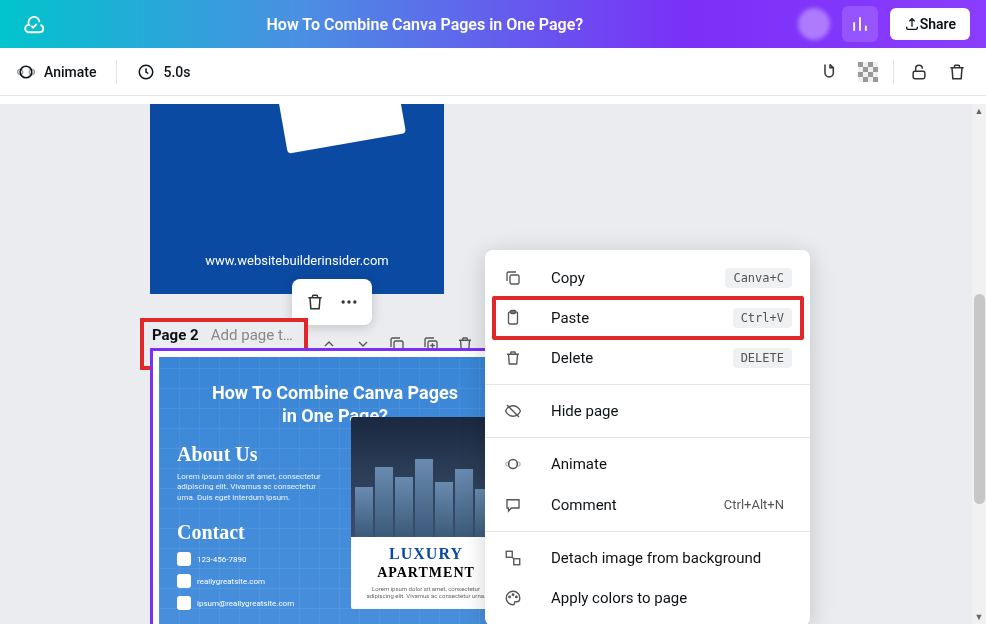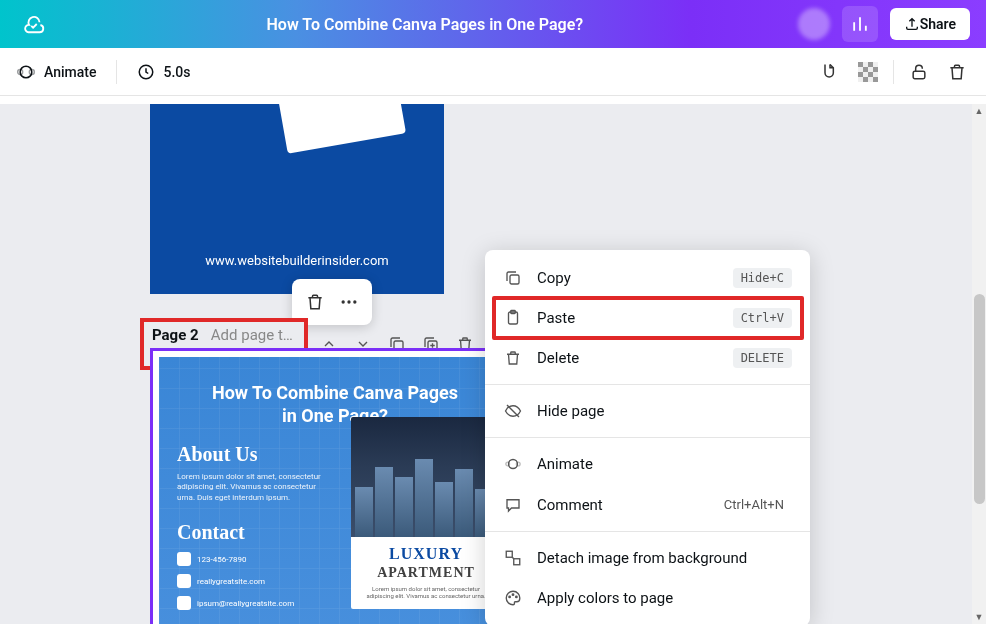--- a/index.html
+++ b/index.html
@@ -83,29 +83,29 @@
 .p2-contact-row { display: flex; align-items: center; gap: 6px; margin-bottom: 8px; }
 .p2-contact-icon { width: 14px; height: 14px; background: #fff; border-radius: 3px; display: inline-block; }
 .p2-photo-card {
   position: absolute; right: 10px; top: 60px; width: 150px; background: #fff; color: #0b4aa2;
   border-radius: 2px; overflow: hidden;
 }
 .p2-photo { height: 120px; background: linear-gradient(180deg, #1a2840 0%, #2a3b55 40%, #3b4e6b 100%); position: relative; }
 .p2-buildings { position:absolute; bottom:0; left:0; right:0; height:80px; display:flex; align-items:flex-end; gap:2px; padding:0 4px;}
 .p2-b { background: linear-gradient(180deg,#6a8bb0 0%, #3b5a7a 100%); width:18px; }
 .p2-luxury { font-family: Georgia, serif; font-weight: 700; text-align: center; padding: 8px 6px 2px; letter-spacing: 1px; }
-.p2-apt { font-family: Georgia, serif; font-weight: 700; text-align: center; font-size: 14px; letter-spacing: 1px; color: #404040; }
+.p2-apt { font-family: Georgia, serif; font-weight: 700; text-align: center; font-size: 14px; letter-spacing: 1px; color: #000000; }
 .p2-lorem2 { font-size: 6px; color: #666; padding: 4px 8px 10px; text-align: center; }
 
 .context-menu {
   position: absolute; left: 485px; top: 250px; width: 325px; background: #fff;
   border-radius: 8px; box-shadow: 0 4px 24px rgba(0,0,0,0.18); padding: 8px 0;
 }
 .cm-item {
-  display: flex; align-items: center; gap: 14px; padding: 10px 18px; font-size: 15px; color: #0d1216;
+  display: flex; align-items: center; gap: 28px; padding: 10px 18px; font-size: 15px; color: #0d1216;
   cursor: pointer;
 }
 .cm-icon { width: 20px; height: 20px; display: flex; align-items: center; justify-content: center; color: #555; }
 .cm-shortcut { margin-left: auto; background: #eef0f2; border-radius: 4px; padding: 3px 8px; font-size: 12px; color: #555; font-family: monospace; }
 .cm-shortcut.plain { background: transparent; font-family: inherit; font-size: 13px; }
 .cm-divider { height: 1px; background: #e5e5e5; margin: 6px 0; }
 .cm-highlight {
   position: absolute; left: 492px; top: 296px; width: 312px; height: 44px;
   border: 4px solid #e02828; pointer-events: none; border-radius: 2px;
 }
@@ -312,21 +312,21 @@
 
 <div class="context-menu">
   <div class="cm-item">
     <span class="cm-icon">
         <svg width="18" height="18" viewBox="0 0 24 24" fill="none" stroke="#555" stroke-width="1.8">
           <rect x="8" y="8" width="12" height="12" rx="2"></rect>
           <path d="M4 16V6a2 2 0 012-2h10"></path>
         </svg>
       </span>
     <span>Copy</span>
-    <span class="cm-shortcut">Hide+C</span>
+    <span class="cm-shortcut">Canva+C</span>
   </div>
   <div class="cm-item">
     <span class="cm-icon">
         <svg width="18" height="18" viewBox="0 0 24 24" fill="none" stroke="#555" stroke-width="1.8">
           <rect x="6" y="4" width="12" height="16" rx="2"></rect>
           <rect x="9" y="2" width="6" height="4" rx="1"></rect>
         </svg>
       </span>
     <span>Paste</span>
     <span class="cm-shortcut">Ctrl+V</span>

